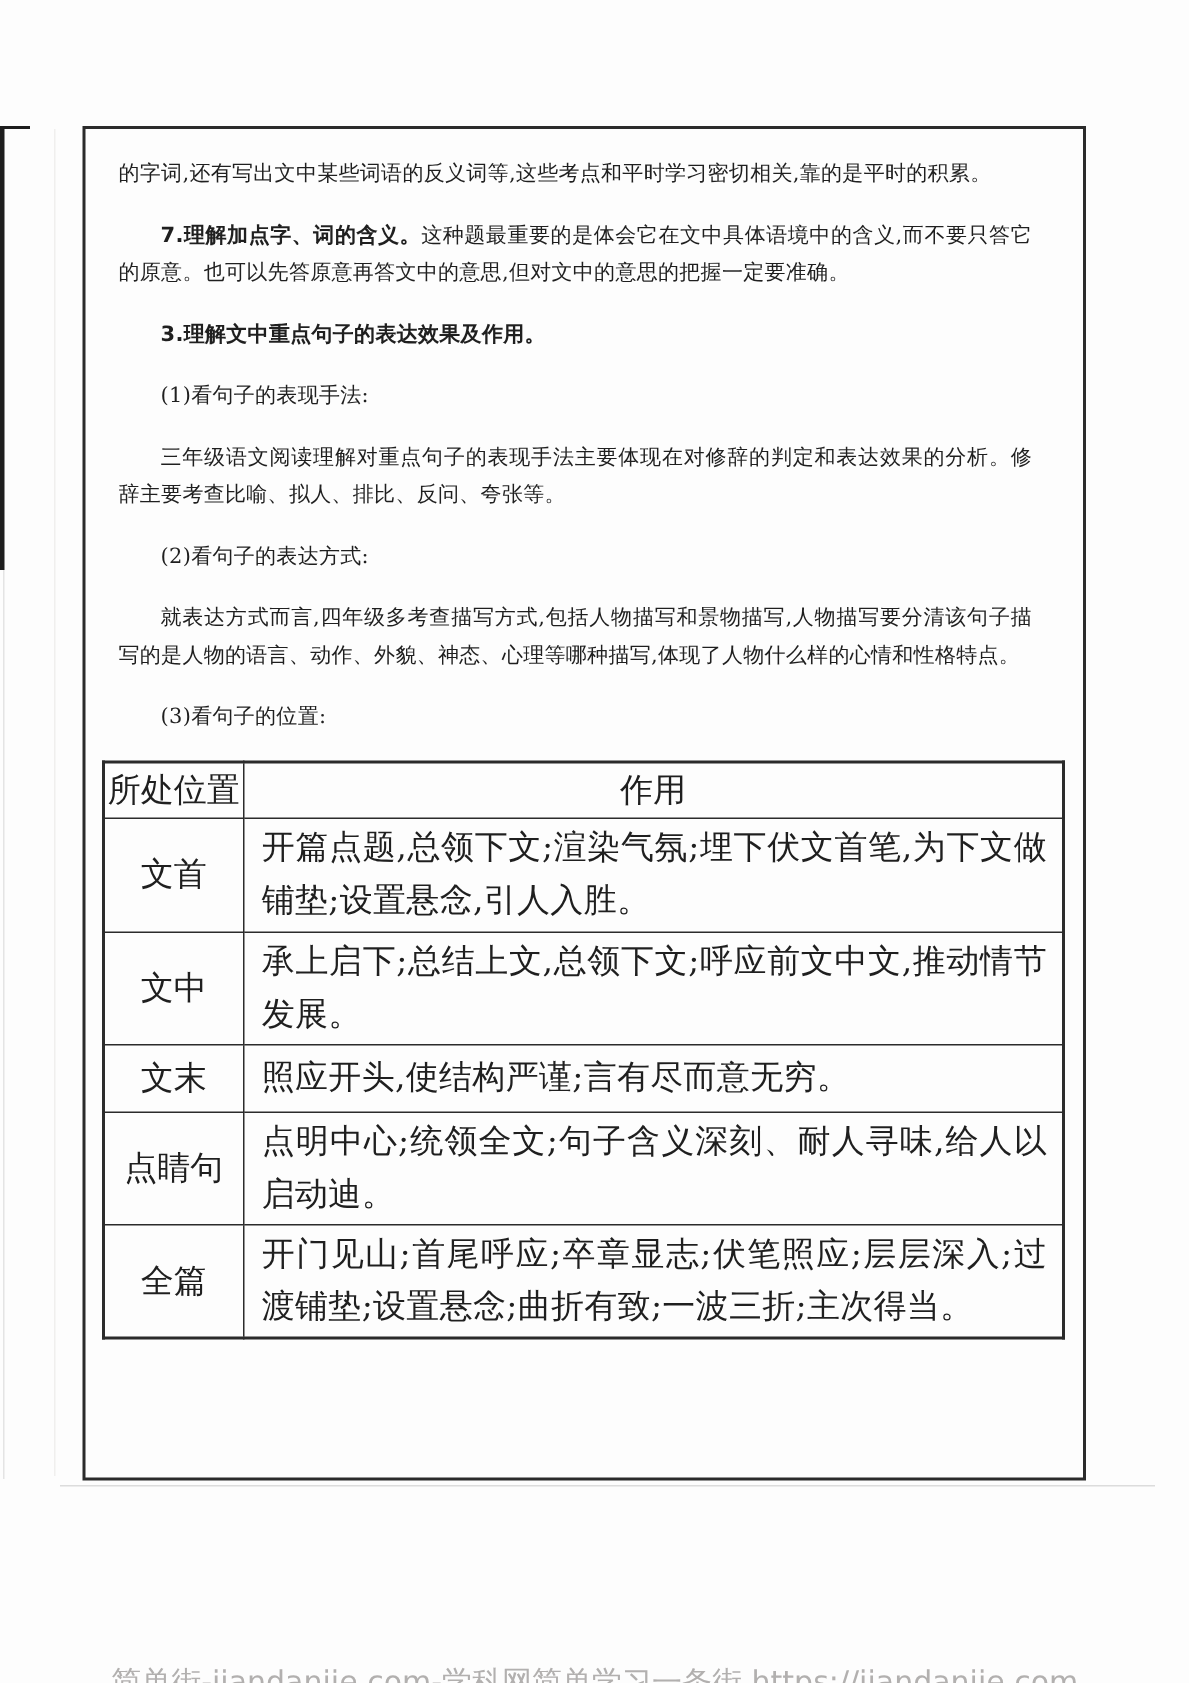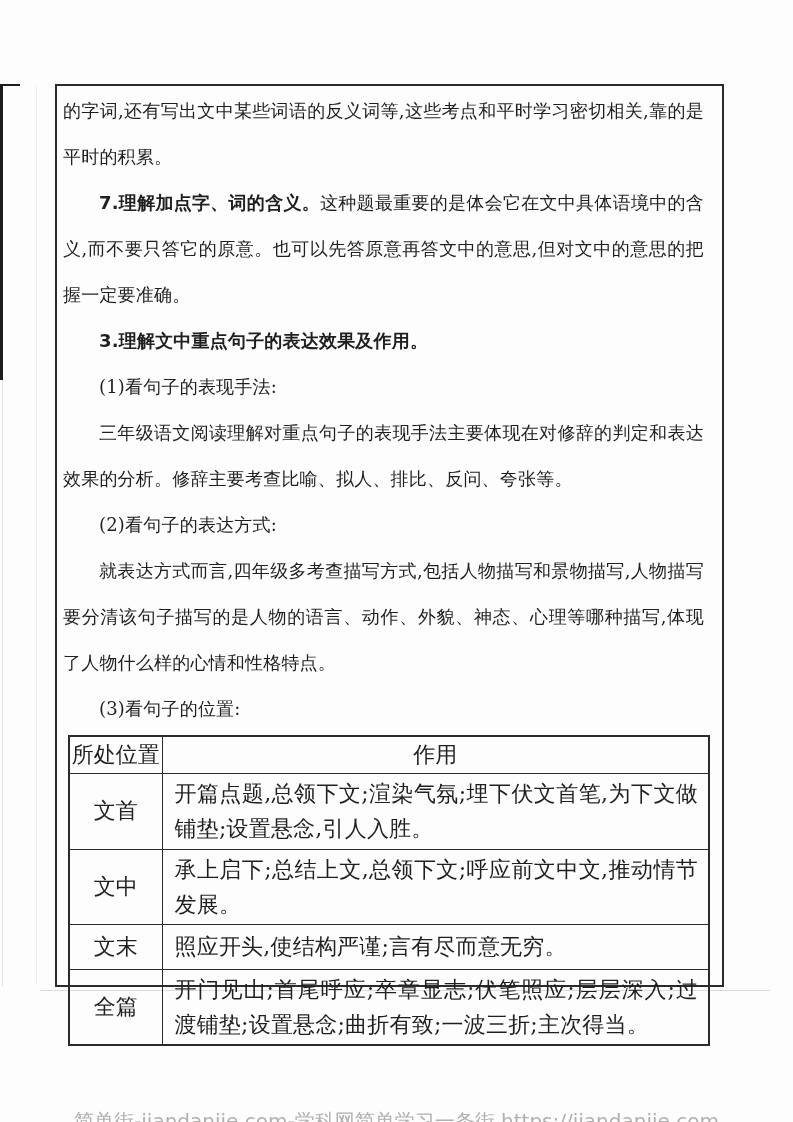--- a/index.html
+++ b/index.html
@@ -53,23 +53,23 @@
     position: absolute;
     left: 55px; top: 84px;
     width: 653px; height: 897px;
     border: 2px solid #2b2b2b;
     background: #fdfdfd;
     padding: 2px 6px 0 6px;
     box-sizing: content-box;
   }
   .paragraphs { width: 641px; }
   .para {
-    margin: 0;
-    font-size: 18px;
-    line-height: 46px;
+    margin: 16px;
+    font-size: 14px;
+    line-height: 25px;
     text-align: justify;
     letter-spacing: 0.2px;
   }
   .para.indent { text-indent: 2em; }
   .seg.bold {
     font-weight: 700;
     font-family: "DejaVu Sans", "Liberation Sans", sans-serif;
   }
   
   .positions-table {
@@ -156,20 +156,24 @@
           </tr>
           <tr>
             <td class="pos-cell">文中</td>
             <td class="effect-cell">承上启下;总结上文,总领下文;呼应前文中文,推动情节发展。</td>
           </tr>
           <tr>
             <td class="pos-cell">文末</td>
             <td class="effect-cell">照应开头,使结构严谨;言有尽而意无穷。</td>
           </tr>
           <tr>
+            <td class="pos-cell">点睛句</td>
+            <td class="effect-cell">点明中心;统领全文;句子含义深刻、耐人寻味,给人以启动迪。</td>
+          </tr>
+          <tr>
             <td class="pos-cell">全篇</td>
             <td class="effect-cell">开门见山;首尾呼应;卒章显志;伏笔照应;层层深入;过渡铺垫;设置悬念;曲折有致;一波三折;主次得当。</td>
           </tr>
         </tbody>
     </table>
 
   </div>
 
   <div class="footer">简单街-jiandanjie.com-学科网简单学习一条街 https://jiandanjie.com</div>
 

